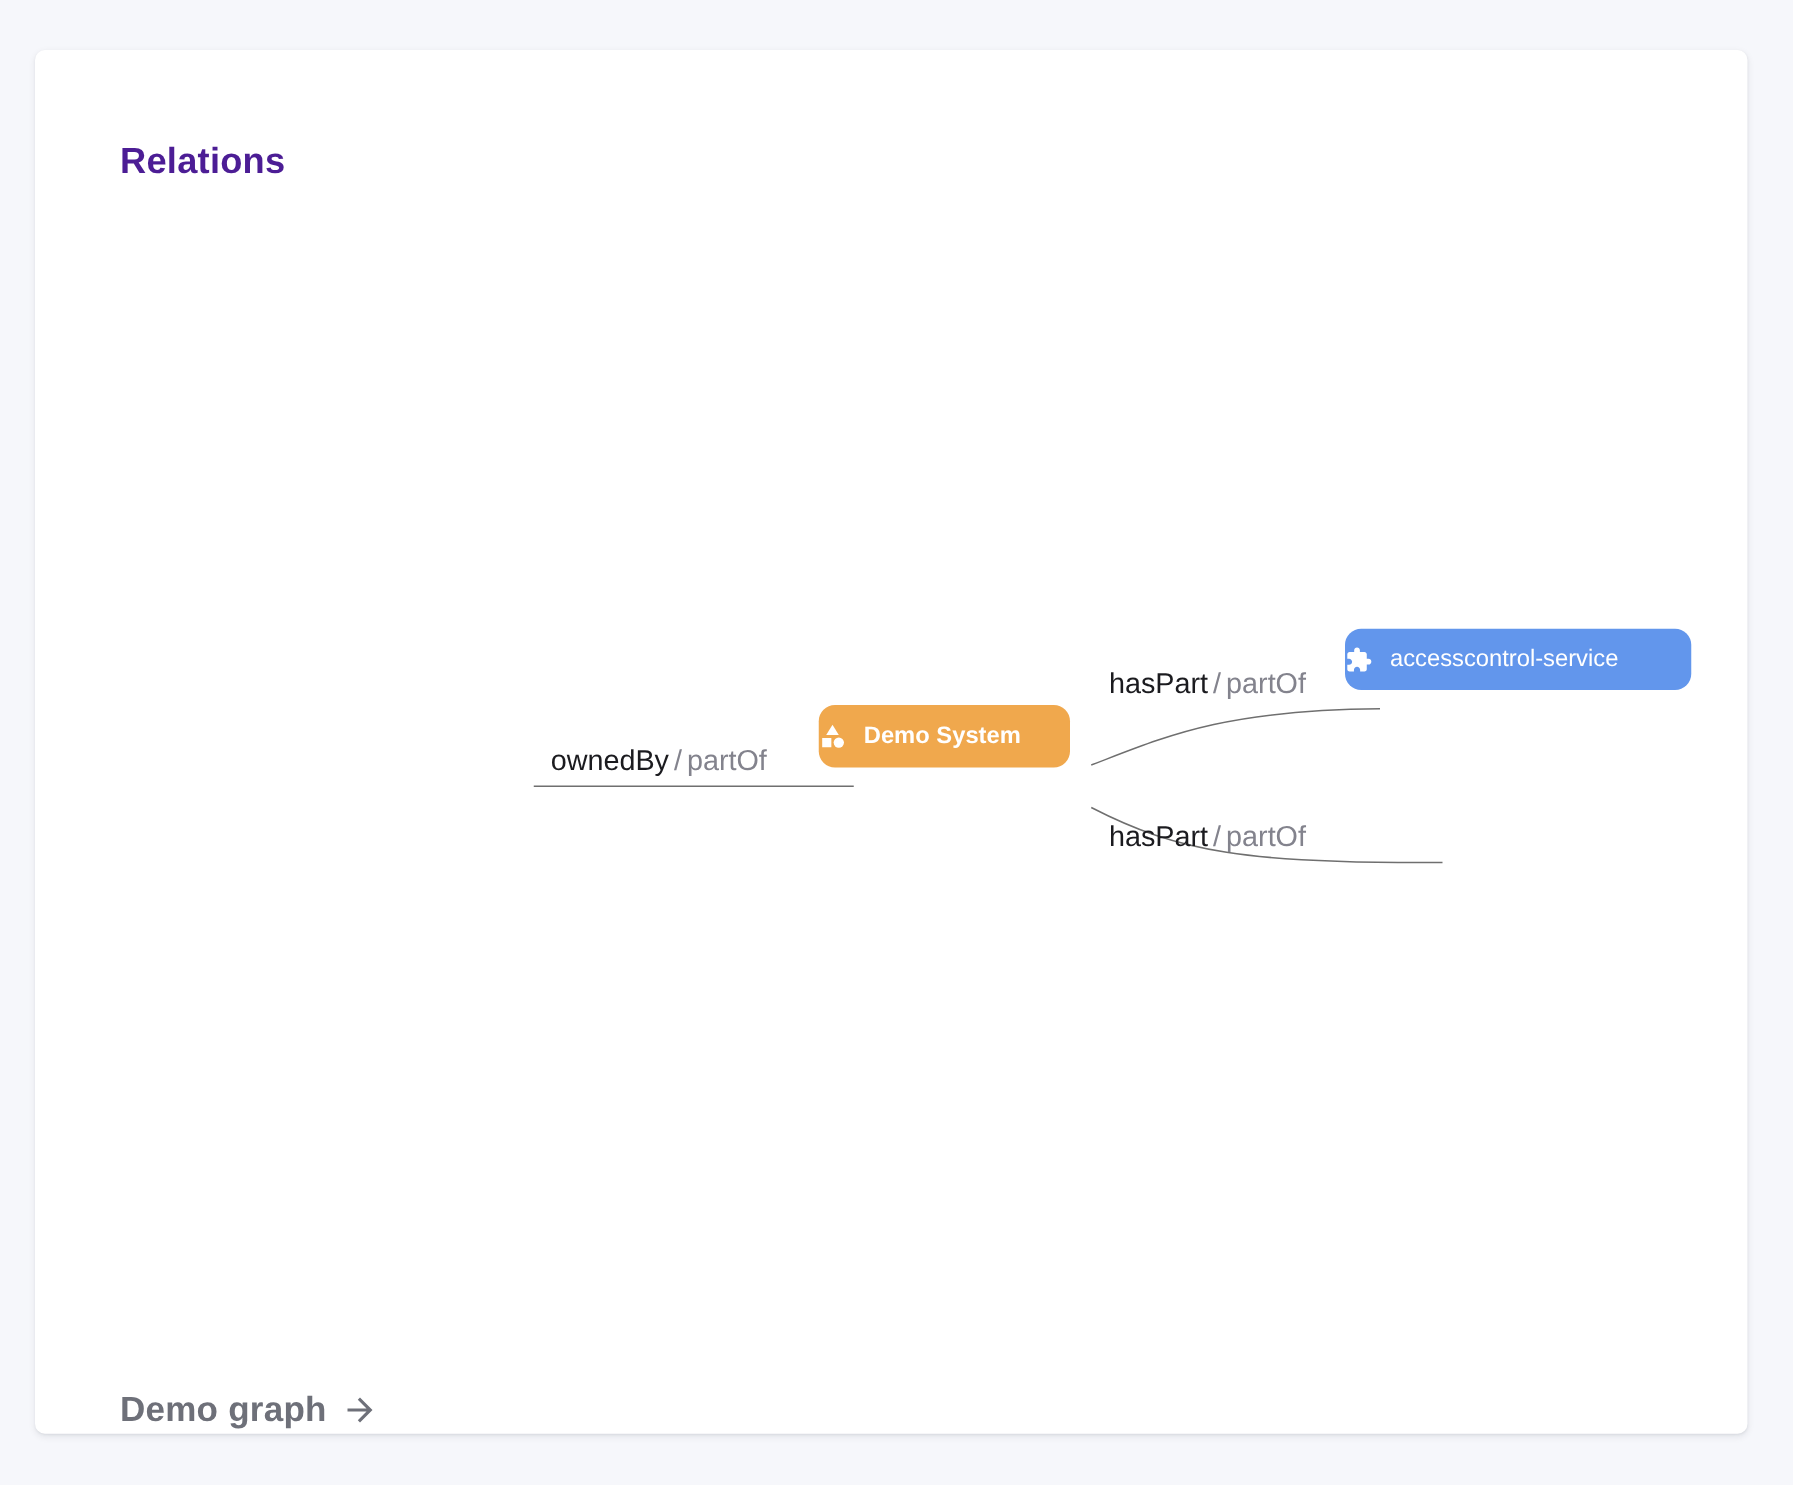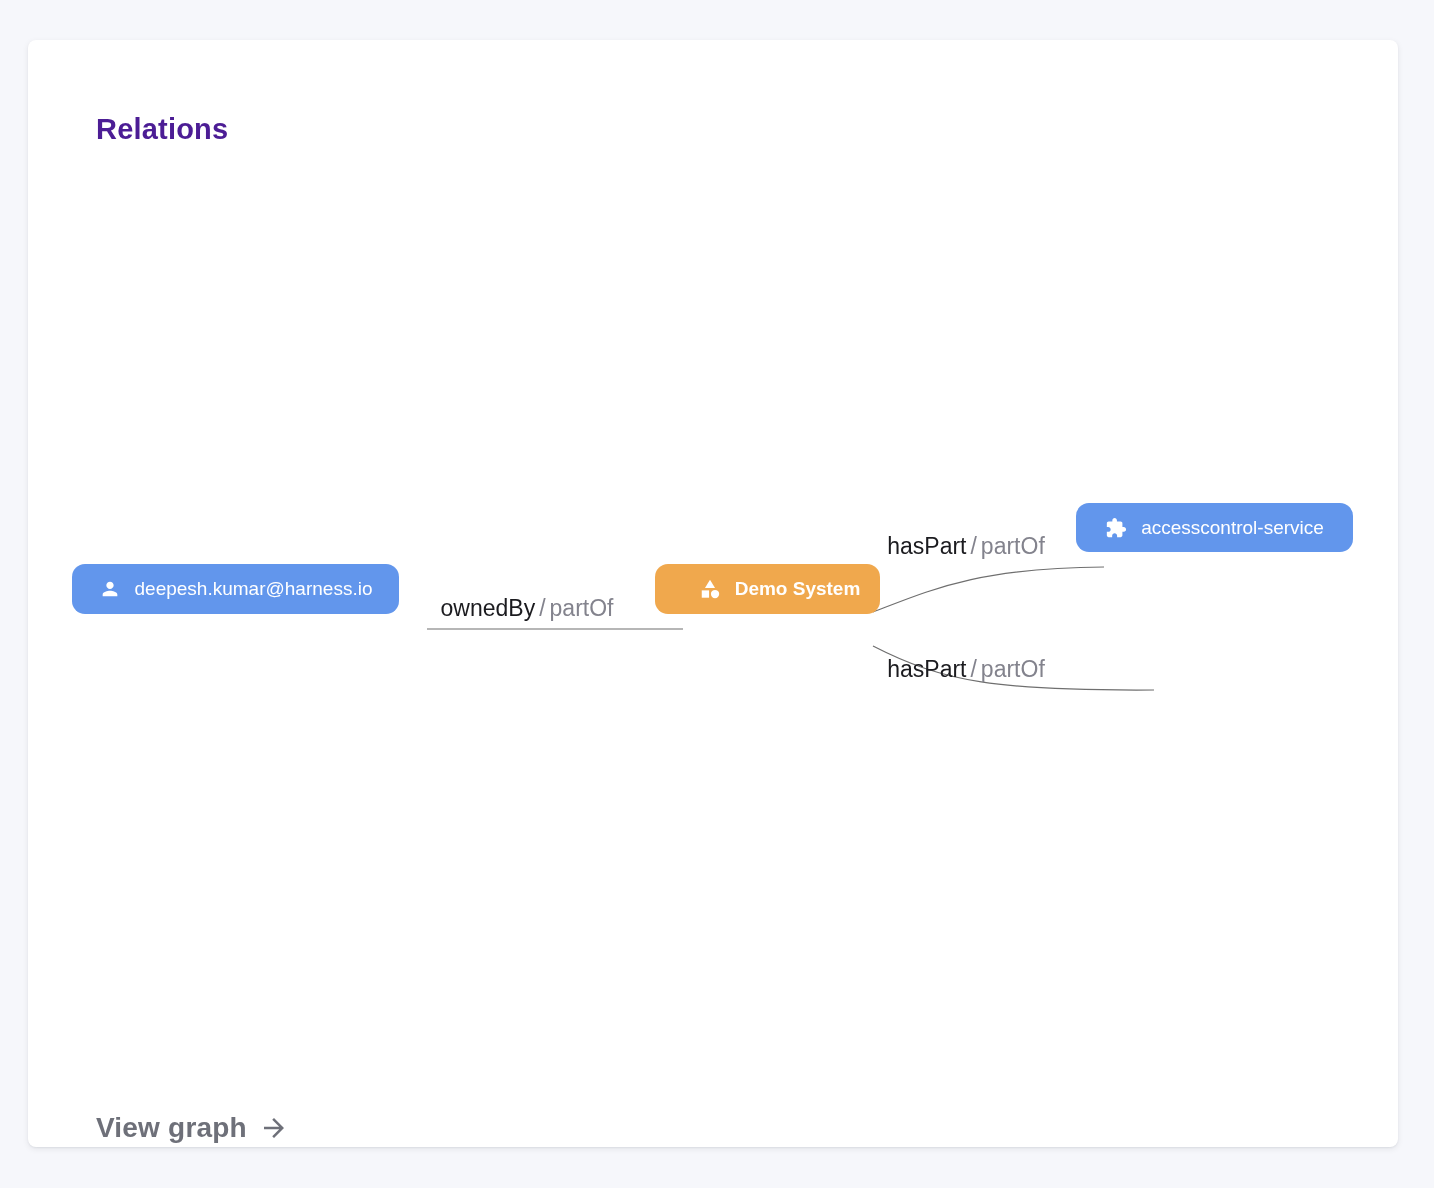--- a/index.html
+++ b/index.html
@@ -40,21 +40,20 @@
   }
   .edges-svg path {
     fill: none;
     stroke: #6F6F6F;
     stroke-width: 1.2;
   }
   .node {
     position: absolute;
     display: flex;
     align-items: center;
-    justify-content: center;
     gap: 14px;
     border-radius: 13px;
     color: #FFFFFF;
     font-size: 19px;
     cursor: pointer;
     white-space: nowrap;
   }
   .node-blue { background: #6296EC; }
   .node-orange { background: #F0A84D; font-weight: 700; }
   .node .icon { display: flex; align-items: center; }
@@ -91,30 +90,22 @@
 <div class="card">
 
   <div class="card-title">Relations</div>
 
   <svg class="edges-svg" viewBox="0 0 1434 1188" xmlns="http://www.w3.org/2000/svg">
     <path d="M 399 589 L 655 589"></path>
     <path d="M 845 572 C 905 549, 950 528, 1076 527"></path>
     <path d="M 845 606 C 915 642, 970 651, 1126 650"></path>
   </svg>
 
-  <div class="node node-blue" style="left: 44px; top: 524px; width: 327px; height: 50px;">
-    <span class="icon">
-      <svg width="22" height="22" viewBox="0 0 24 24">
-          <path d="M12 12c2.21 0 4-1.79 4-4s-1.79-4-4-4-4 1.79-4 4 1.79 4 4 4zm0 2c-2.67 0-8 1.34-8 4v2h16v-2c0-2.66-5.33-4-8-4z"></path>
-        </svg>
-    </span>
-    <span>deepesh.kumar@harness.io</span>
-  </div>
 
-  <div class="node node-orange" style="left: 627px; top: 524px; width: 201px; height: 50px; padding-left: 24px;">
+  <div class="node node-orange" style="left: 627px; top: 524px; width: 201px; height: 50px;">
     <span class="icon">
       <svg width="22" height="22" viewBox="0 0 24 24">
           <path d="M12 2l-5.5 9h11L12 2z"></path>
           <circle cx="17.5" cy="17.5" r="4.5"></circle>
           <path d="M3 13.5h8v8H3z"></path>
         </svg>
     </span>
     <span>Demo System</span>
   </div>
 
@@ -134,21 +125,21 @@
 
   <div class="edge-label" style="left: 828px; top: 493px;">
     <span class="rel">hasPart</span><span class="sep">/</span><span class="inv">partOf</span>
   </div>
 
   <div class="edge-label" style="left: 828px; top: 616px;">
     <span class="rel">hasPart</span><span class="sep">/</span><span class="inv">partOf</span>
   </div>
 
   <div class="view-graph">
-    <span>View graph</span>
+    <span>Demo graph</span>
     <span style="display:flex;align-items:center;">
       <svg width="30" height="30" viewBox="0 0 24 24">
           <path d="M12 4l-1.41 1.41L16.17 11H4v2h12.17l-5.58 5.59L12 20l8-8z"></path>
         </svg>
     </span>
   </div>
 
 </div>
 
 </body></html>

